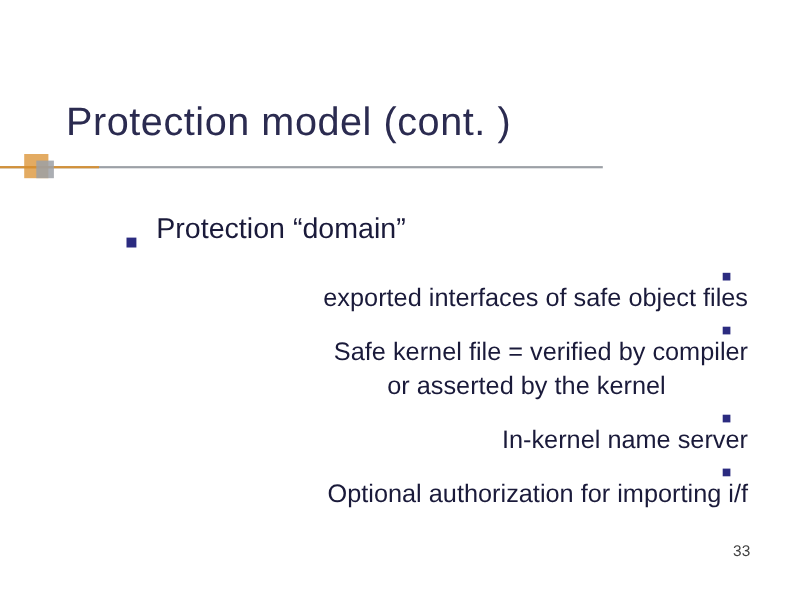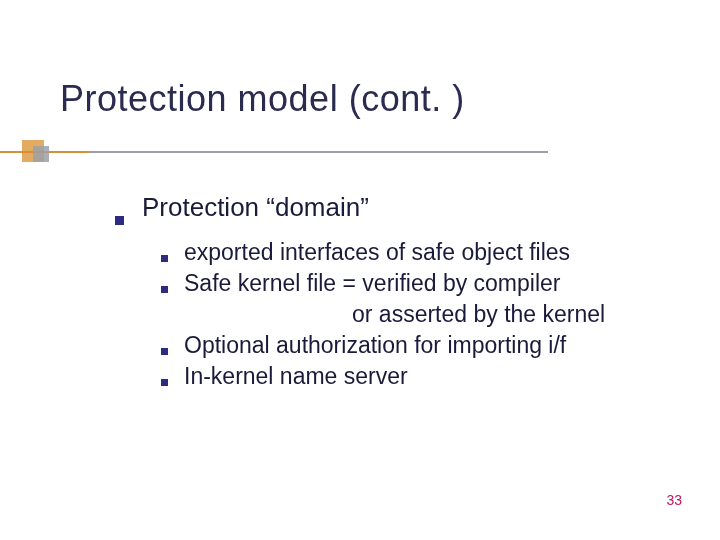--- a/index.html
+++ b/index.html
@@ -14,21 +14,21 @@
     position: relative;
   }
   .slide {
     position: relative;
     width: 720px;
     height: 540px;
     box-sizing: border-box;
   }
   .title-block {
     position: absolute;
-    top: 78px;
+    top: 90px;
     left: 60px;
   }
   .title-text {
     font-size: 36px;
     letter-spacing: 0.5px;
     color: #2b2b50;
     font-weight: 400;
   }
   .title-deco {
     position: absolute;
@@ -84,23 +84,24 @@
   .lvl1 {
     display: flex;
     align-items: flex-end;
     margin-bottom: 12px;
   }
   .lvl2-group {
     margin-left: 46px;
   }
   .lvl2 {
     display: flex;
-    align-items: center;
+    align-items: flex-end;
     font-size: 23px;
     line-height: 1.35;
+    flex-direction: column;
   }
   .bullet {
     width: 9px;
     height: 9px;
     background: #2b2b80;
     flex: 0 0 auto;
     margin-top: 12px;
     margin-right: 18px;
   }
   .bullet.small {
@@ -114,21 +115,21 @@
     font-size: 23px;
     padding-left: 168px;
     line-height: 1.35;
   }
 
   .pagenum {
     position: absolute;
     bottom: 32px;
     right: 38px;
     font-size: 14px;
-    color: #be185d;
+    color: #404040;
     text-align: center;
   }
 </style>
 </head>
 <body>
 
 <div class="slide">
 
   <div class="title-block">
     <div class="title-text">Protection model (cont. )</div>
@@ -156,25 +157,25 @@
       </div>
 
       <div class="lvl2">
         <div class="bullet small"></div>
         <div>Safe kernel file = verified by compiler</div>
       </div>
       <div class="cont">or asserted by the kernel</div>
 
       <div class="lvl2">
         <div class="bullet small"></div>
-        <div>Optional authorization for importing i/f</div>
+        <div>In-kernel name server</div>
       </div>
 
       <div class="lvl2">
         <div class="bullet small"></div>
-        <div>In-kernel name server</div>
+        <div>Optional authorization for importing i/f</div>
       </div>
 
     </div>
   </div>
 
   <div class="pagenum">33</div>
 </div>
 
 </body></html>

